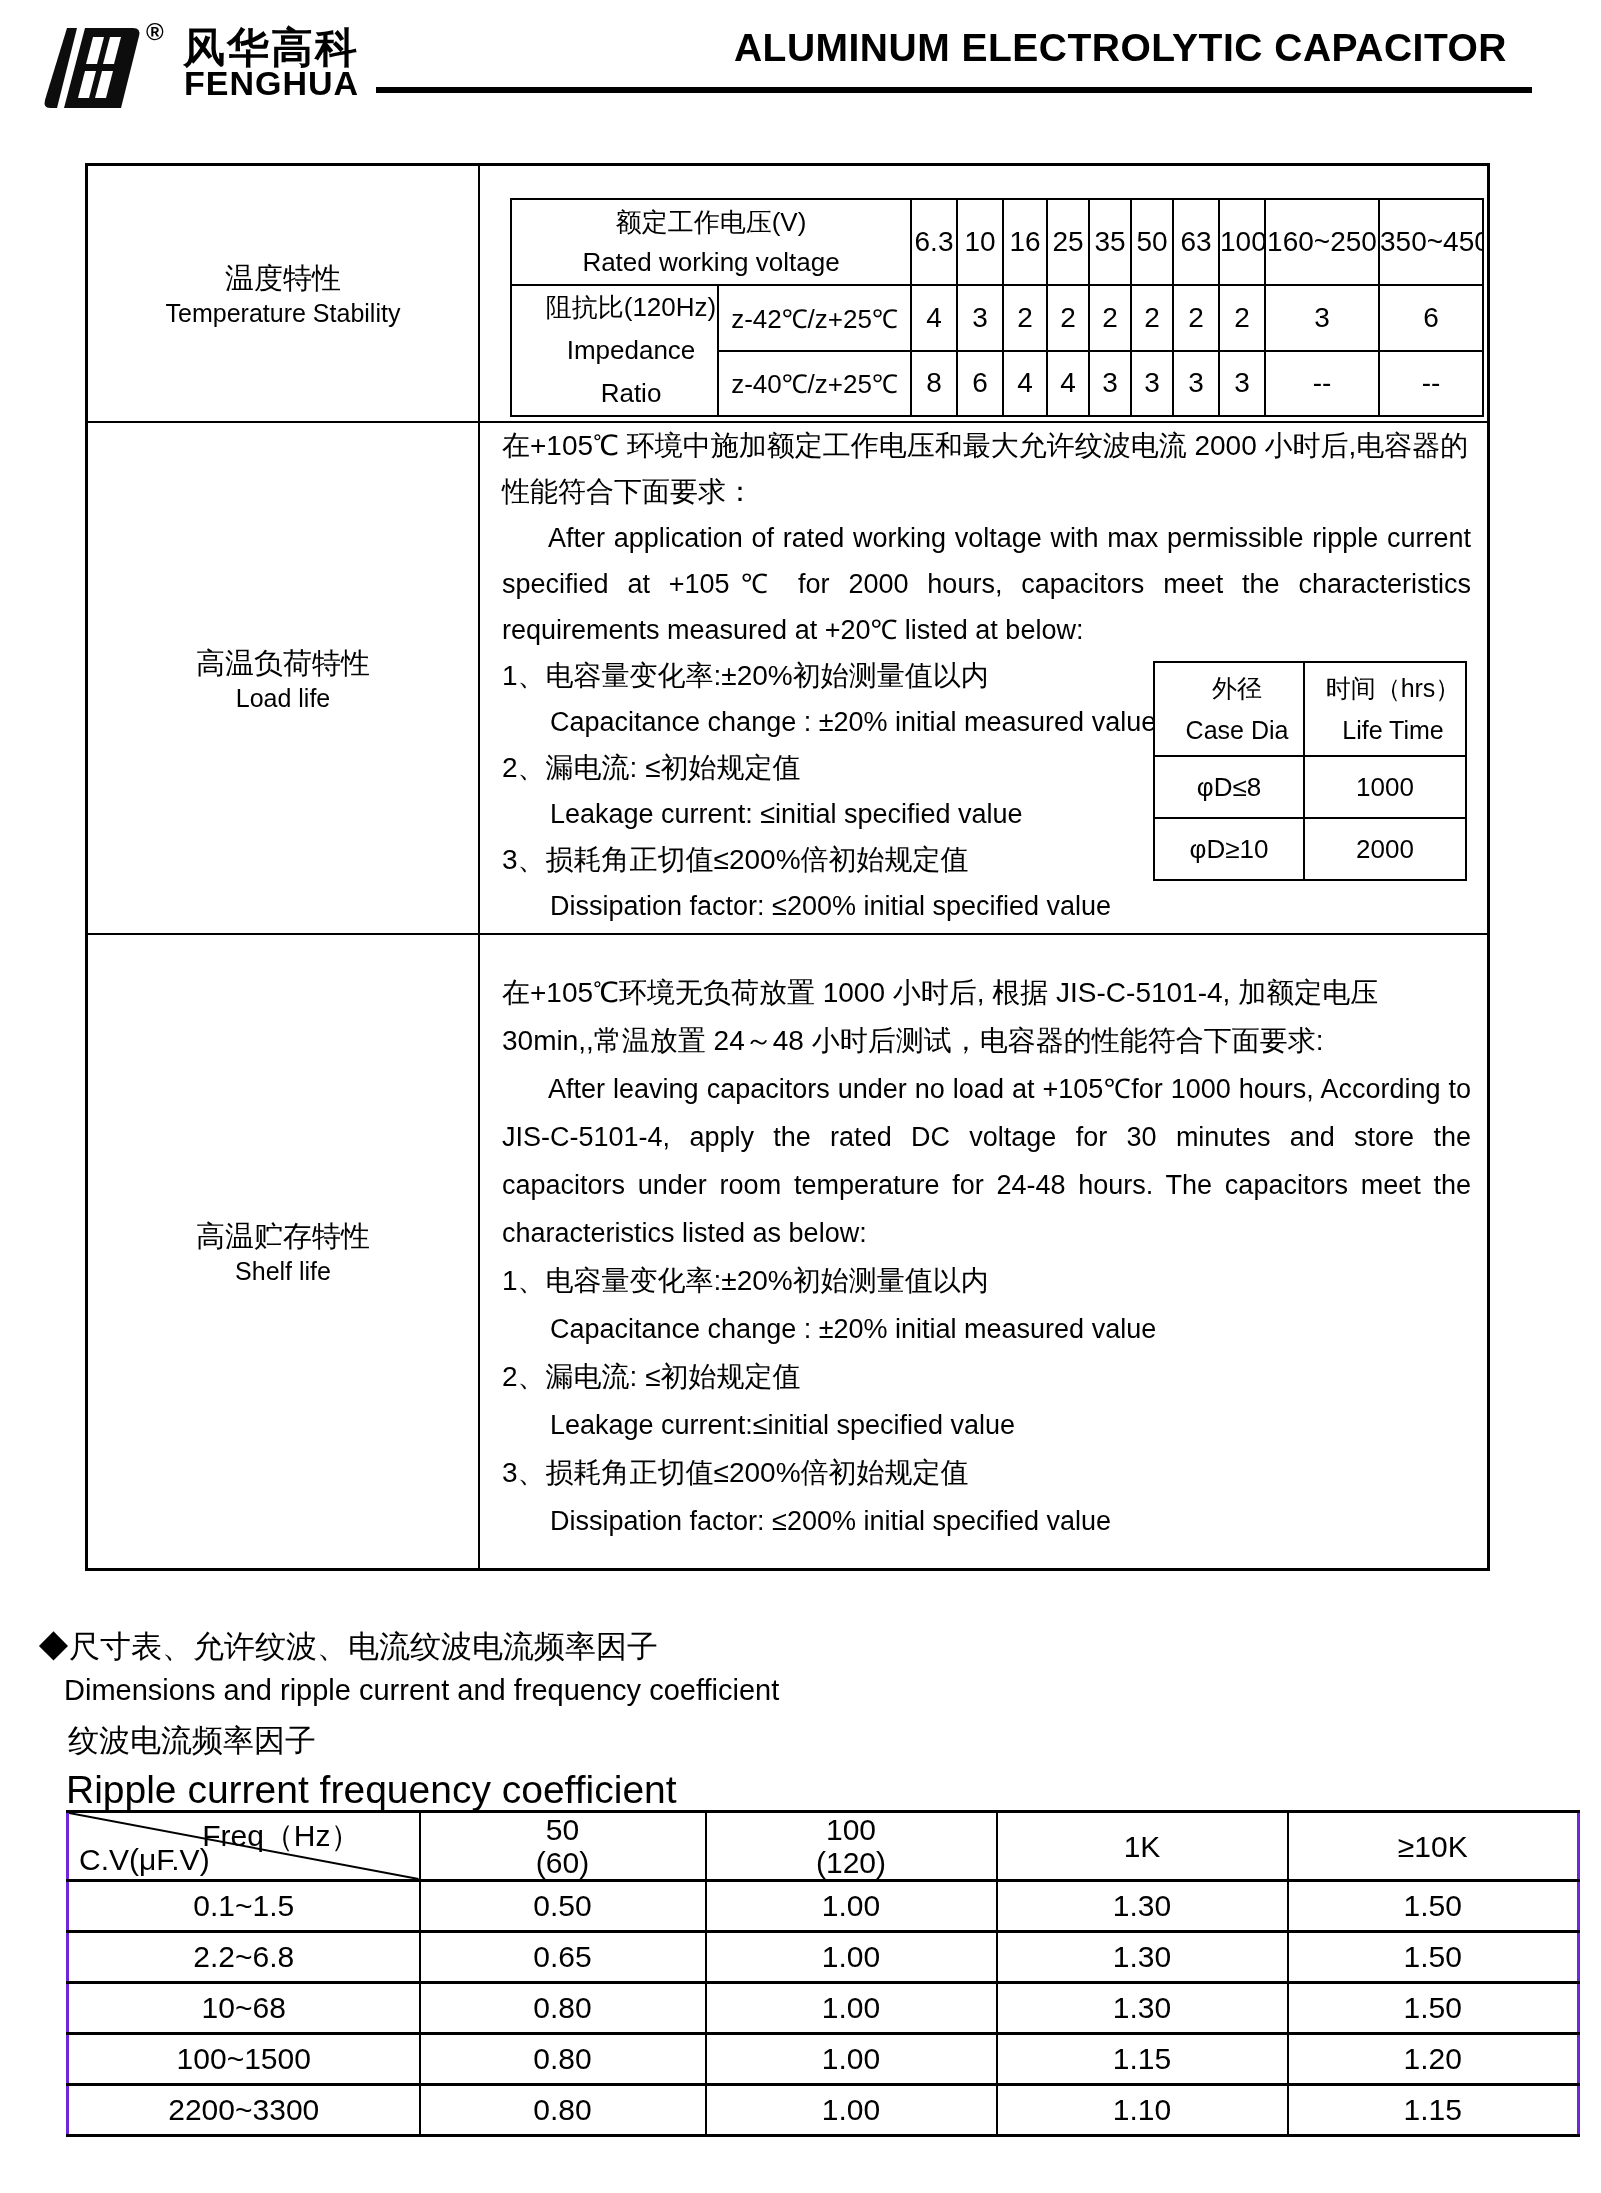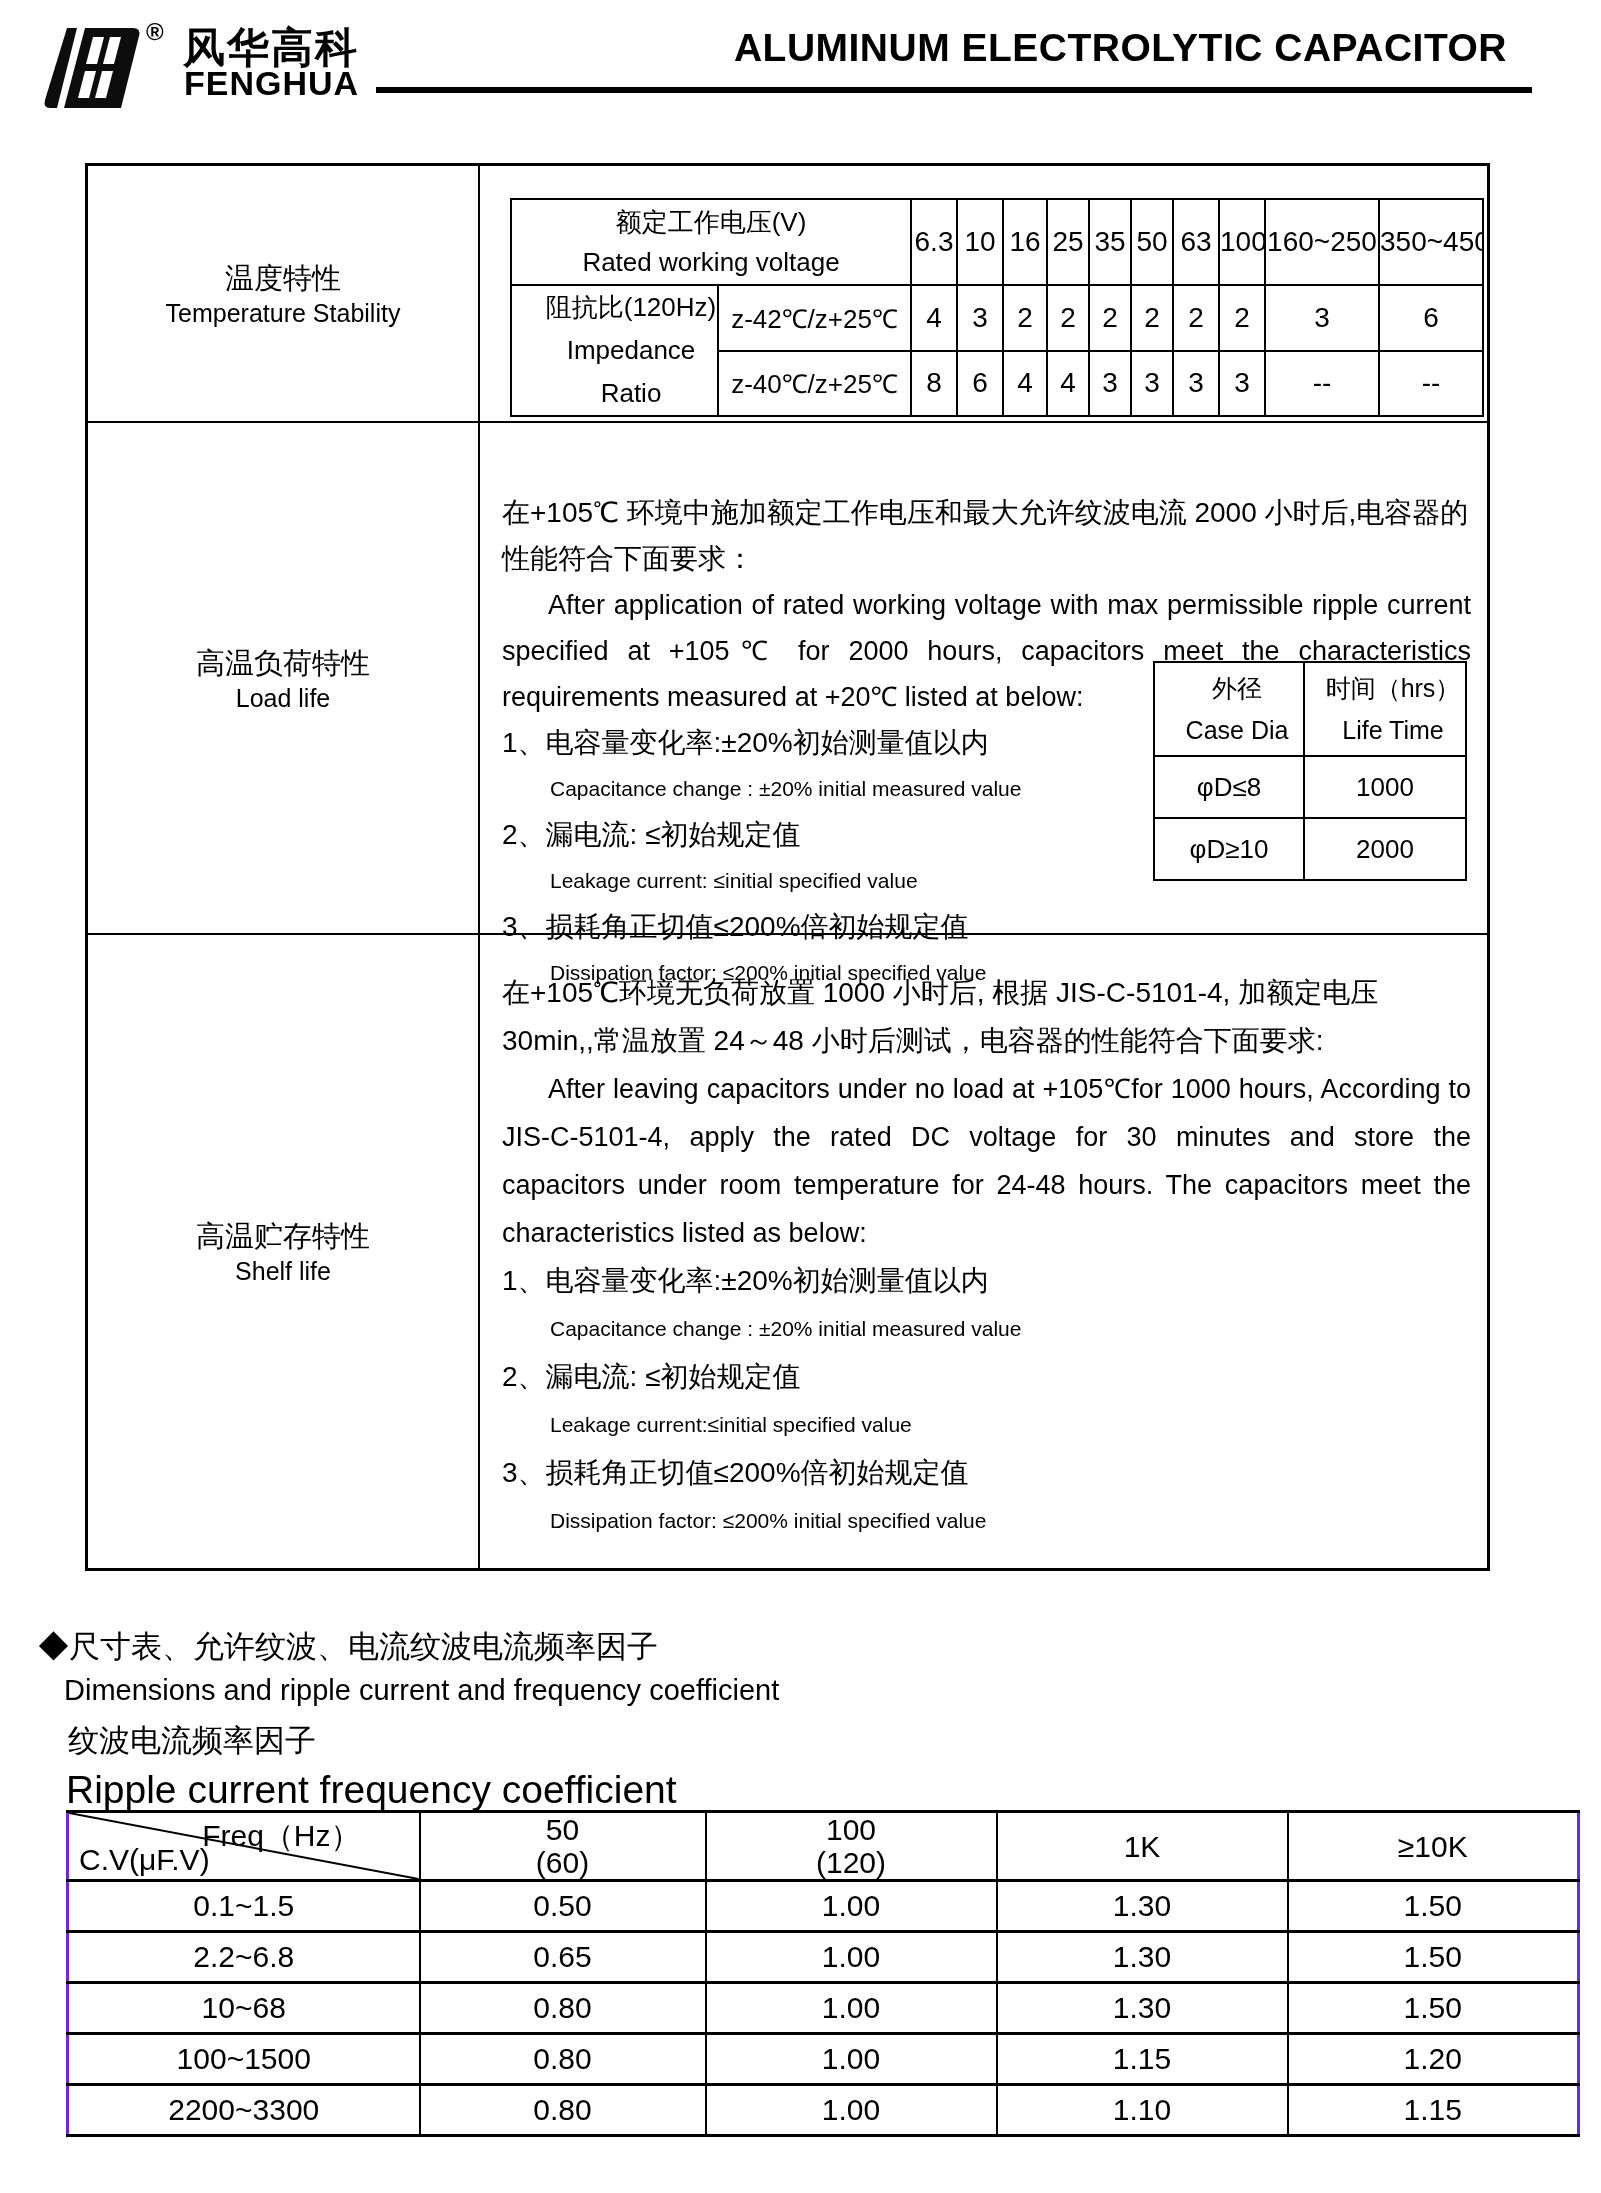--- a/index.html
+++ b/index.html
@@ -32,26 +32,26 @@
   .vt td{border:2px solid #000;text-align:center;vertical-align:middle;padding:0;overflow:hidden;}
   .vt .vh td{height:84px;}
   .vt .vr td{height:44px;}
   .vt .vlabel div{font-size:26px;line-height:40px;}
   .vt .vv{font-size:28px;}
   .vt .vimp div{font-size:26px;line-height:43px;padding-left:33px;}
   .vt .vcond{font-size:26px;}
   .vt .vnum{font-size:28px;}
 
   
-  .body-load{padding:20px 16px 0 22px;margin-top:47px;}
+  .body-load{padding:0 16px 0 22px;}
   .body-shelf{padding:34px 16px 0 22px;}
   .p-cn{font-size:28px;line-height:inherit;}
   .p-en{font-size:27px;line-height:inherit;text-align:justify;text-indent:46px;}
   .item-cn{font-size:28px;line-height:inherit;}
-  .item-en{font-size:21px;line-height:inherit;padding-left:48px;}
+  .item-en{font-size:27px;line-height:inherit;padding-left:48px;}
   .lh46{line-height:46px;}
   .lh48{line-height:48px;}
 
   
   .lt{position:absolute;left:673px;top:238px;border-collapse:collapse;table-layout:fixed;width:312px;}
   .lt td{border:2px solid #000;text-align:center;vertical-align:middle;padding:0;}
   .lt .lth td{height:92px;}
   .lt .lth div{font-size:25px;line-height:42px;margin-left:16px;}
   .lt .ltr td{height:60px;font-size:26px;}
 

